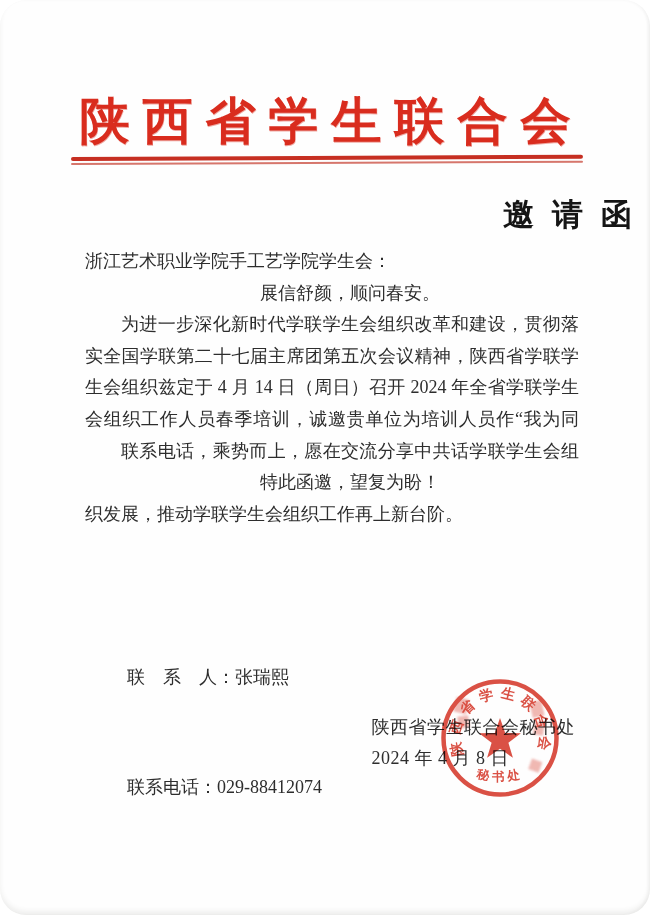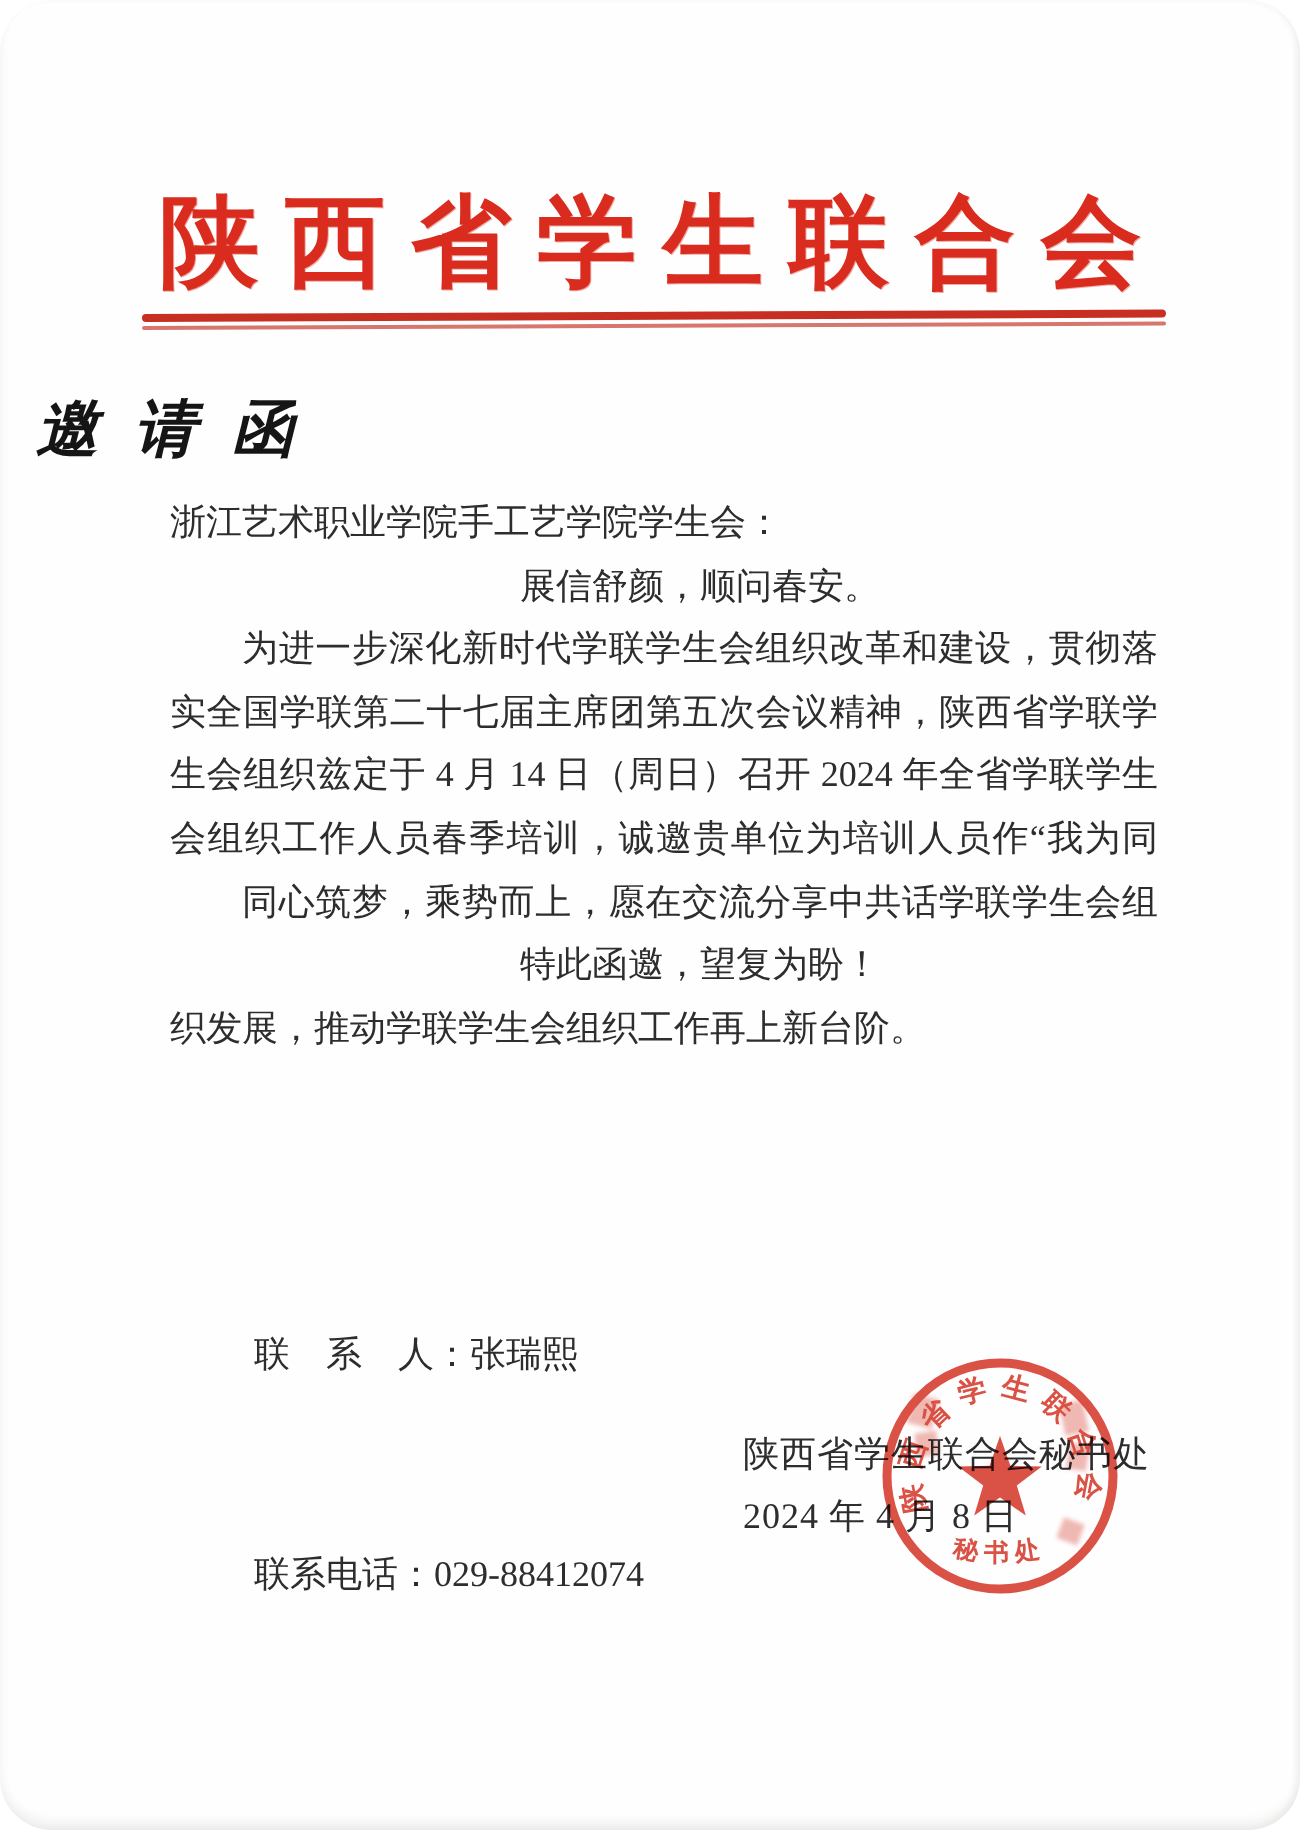--- a/index.html
+++ b/index.html
@@ -56,29 +56,28 @@
     border-radius: 1px;
   }
 
   
   .doc-title {
     position: absolute;
     top: 197px;
     left: 0;
     width: 100%;
     margin: 0;
-    text-align: left;
+    text-align: right;
     font-size: 31px;
     line-height: 36px;
     font-weight: 700;
     letter-spacing: 18px;
     padding-left: 18px;
     box-sizing: border-box;
     color: #151515;
-    font-style: italic;
   }
 
   
   .letter-body {
     position: absolute;
     top: 246px;
     left: 85px;
     width: 494px;
     font-size: 18px;
     line-height: 31.6px;
@@ -151,21 +150,21 @@
 
   <h2 class="doc-title">邀请函</h2>
 
   <main class="letter-body">
     <div class="line">浙江艺术职业学院手工艺学院学生会：</div>
     <div class="line indent">展信舒颜，顺问春安。</div>
     <div class="line indent full">为进一步深化新时代学联学生会组织改革和建设，贯彻落</div>
     <div class="line full">实全国学联第二十七届主席团第五次会议精神，陕西省学联学</div>
     <div class="line full">生会组织兹定于 4 月 14 日（周日）召开 2024 年全省学联学生</div>
     <div class="line full">会组织工作人员春季培训，诚邀贵单位为培训人员作“我为同</div>
-    <div class="line indent full">同心筑梦，乘势而上，愿在交流分享中共话学联学生会组</div>
+    <div class="line indent full">联系电话，乘势而上，愿在交流分享中共话学联学生会组</div>
     <div class="line indent">特此函邀，望复为盼！</div>
     <div class="line">织发展，推动学联学生会组织工作再上新台阶。</div>
   </main>
 
   <div class="contact">
     <div><span>联　系　人：</span><span>张瑞熙</span></div>
     <div><span>联系电话：</span><span>029-88412074</span></div>
   </div>
 
   <div class="signature">

